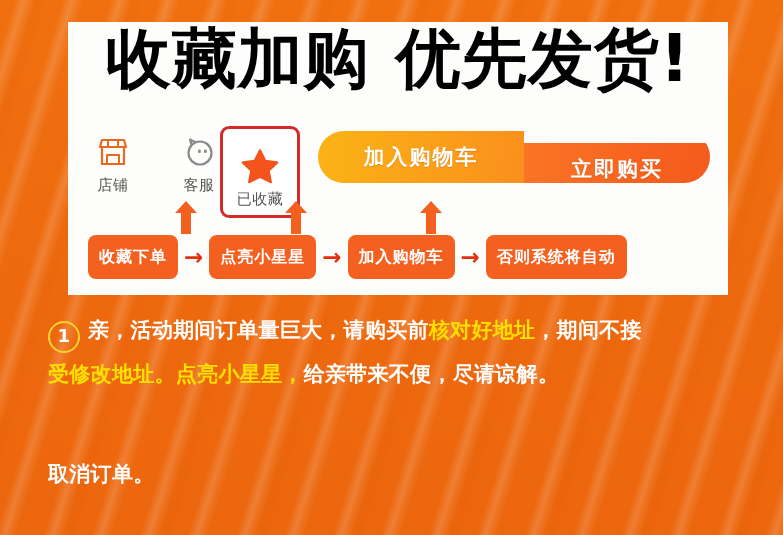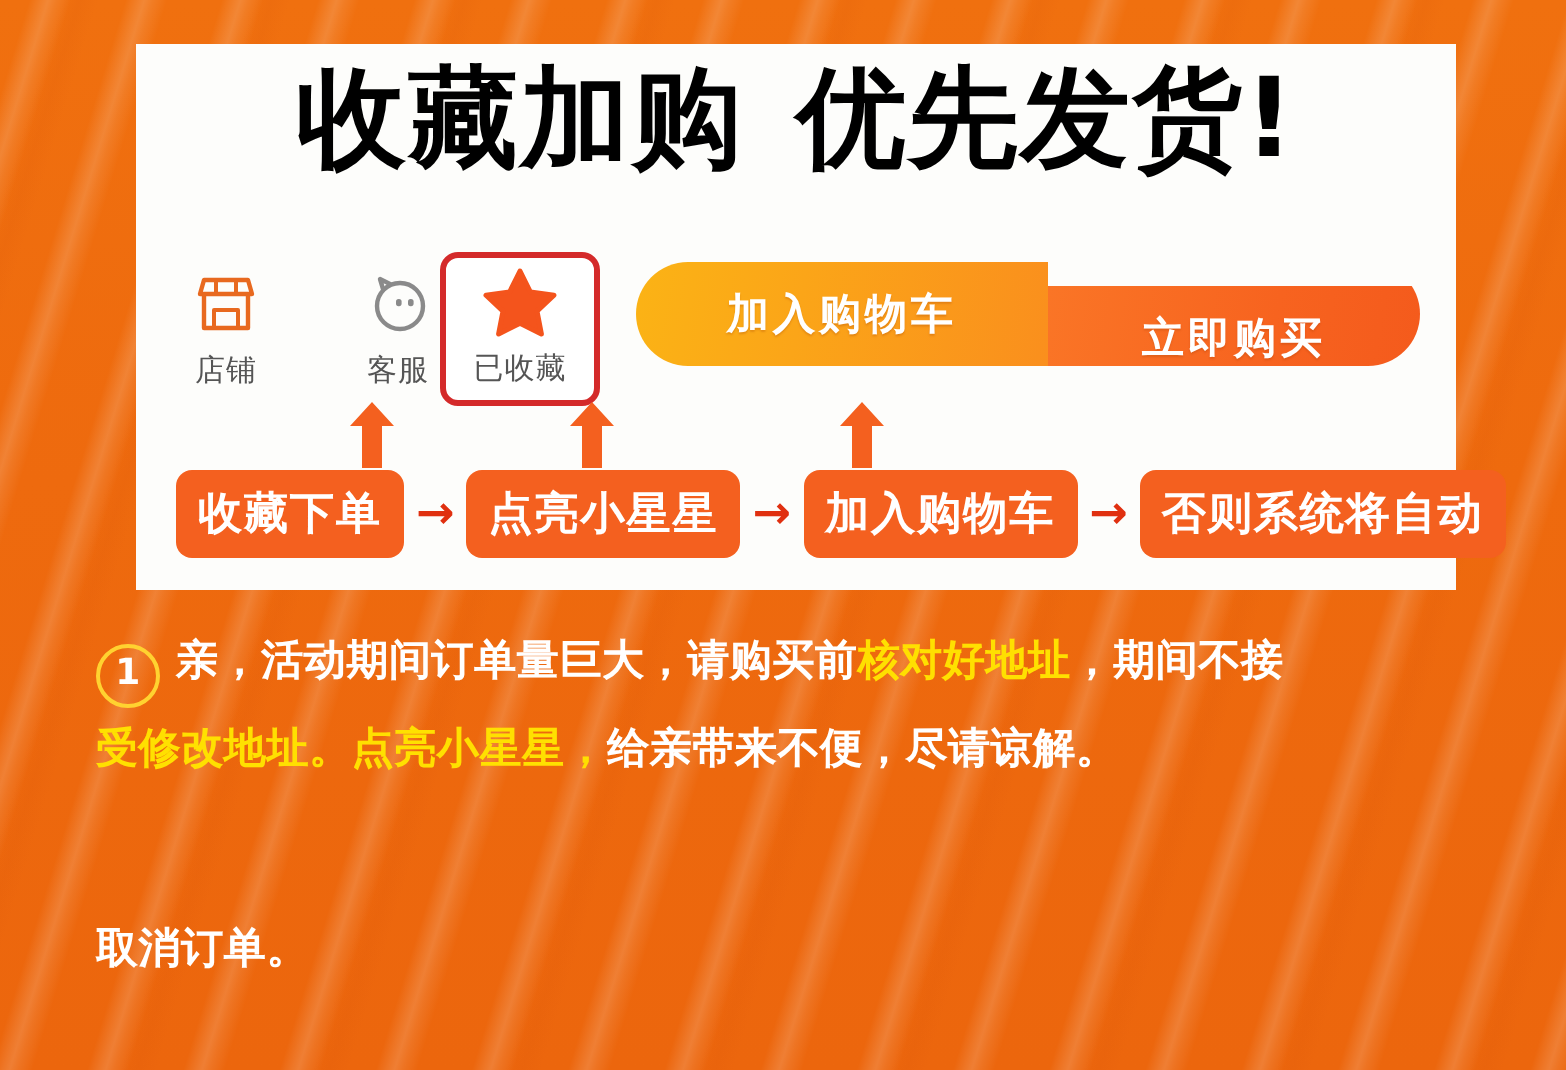--- a/index.html
+++ b/index.html
@@ -42,41 +42,41 @@
     background:#fdfdfb;
     z-index:2;
   }
 
   
   #headline{
     position:absolute;left:0;top:6px;width:660px;
     text-align:center;
     font-family:"DejaVu Sans","Liberation Sans",sans-serif;
     font-weight:bold;
-    font-size:55px;
+    font-size:65px;
     line-height:62px;
     letter-spacing:1px;
     color:#000;
     white-space:nowrap;
   }
   #headline .gap{display:inline-block;width:26px;}
 
   
   .icon-cell{
     position:absolute;top:108px;width:74px;text-align:center;
   }
   .icon-cell .glyph{height:44px;display:flex;align-items:center;justify-content:center;}
   .icon-cell .lab{
     font-size:15px;color:#555;margin-top:2px;letter-spacing:.5px;
     font-family:"DejaVu Sans","Liberation Sans",sans-serif;
   }
   #cell-shop{left:8px;}
   #cell-service{left:94px;}
   #cell-fav{left:152px;width:74px;top:104px;
-    border:3px solid #d42a2a;border-radius:9px;padding:0 0 6px 0;background:#fff;}
+    border:3px solid #d42a2a;border-radius:9px;padding:15px 0 6px 0;background:#fff;}
   #cell-fav .lab{color:#555;}
 
   
   #pill{
     position:absolute;left:250px;top:109px;width:392px;height:52px;
     border-radius:26px;overflow:hidden;display:flex;
   }
   #btn-cart{
     flex:0 0 206px;height:100%;
     background:linear-gradient(100deg,#fbb315 0%,#fba518 40%,#fa8f1d 100%);
@@ -104,21 +104,21 @@
   #steps{
     position:absolute;left:20px;top:212px;width:624px;height:46px;
     display:flex;align-items:center;
   }
   .step{
     background:#f4601f;border-radius:8px;height:44px;
     display:flex;align-items:center;justify-content:center;
     padding:0 11px;box-sizing:border-box;
   }
   .step span{
-    color:#fff;font-size:22px;font-weight:bold;letter-spacing:1px;
+    color:#fff;font-size:16px;font-weight:bold;letter-spacing:1px;
     font-family:Liberation Mono, monospace;
     white-space:nowrap;
   }
   .sep{
     color:#e03010;font-size:23px;font-weight:bold;
     padding:0 6px;line-height:1;
     font-family:"DejaVu Sans","Liberation Sans",sans-serif;
   }
 
   

